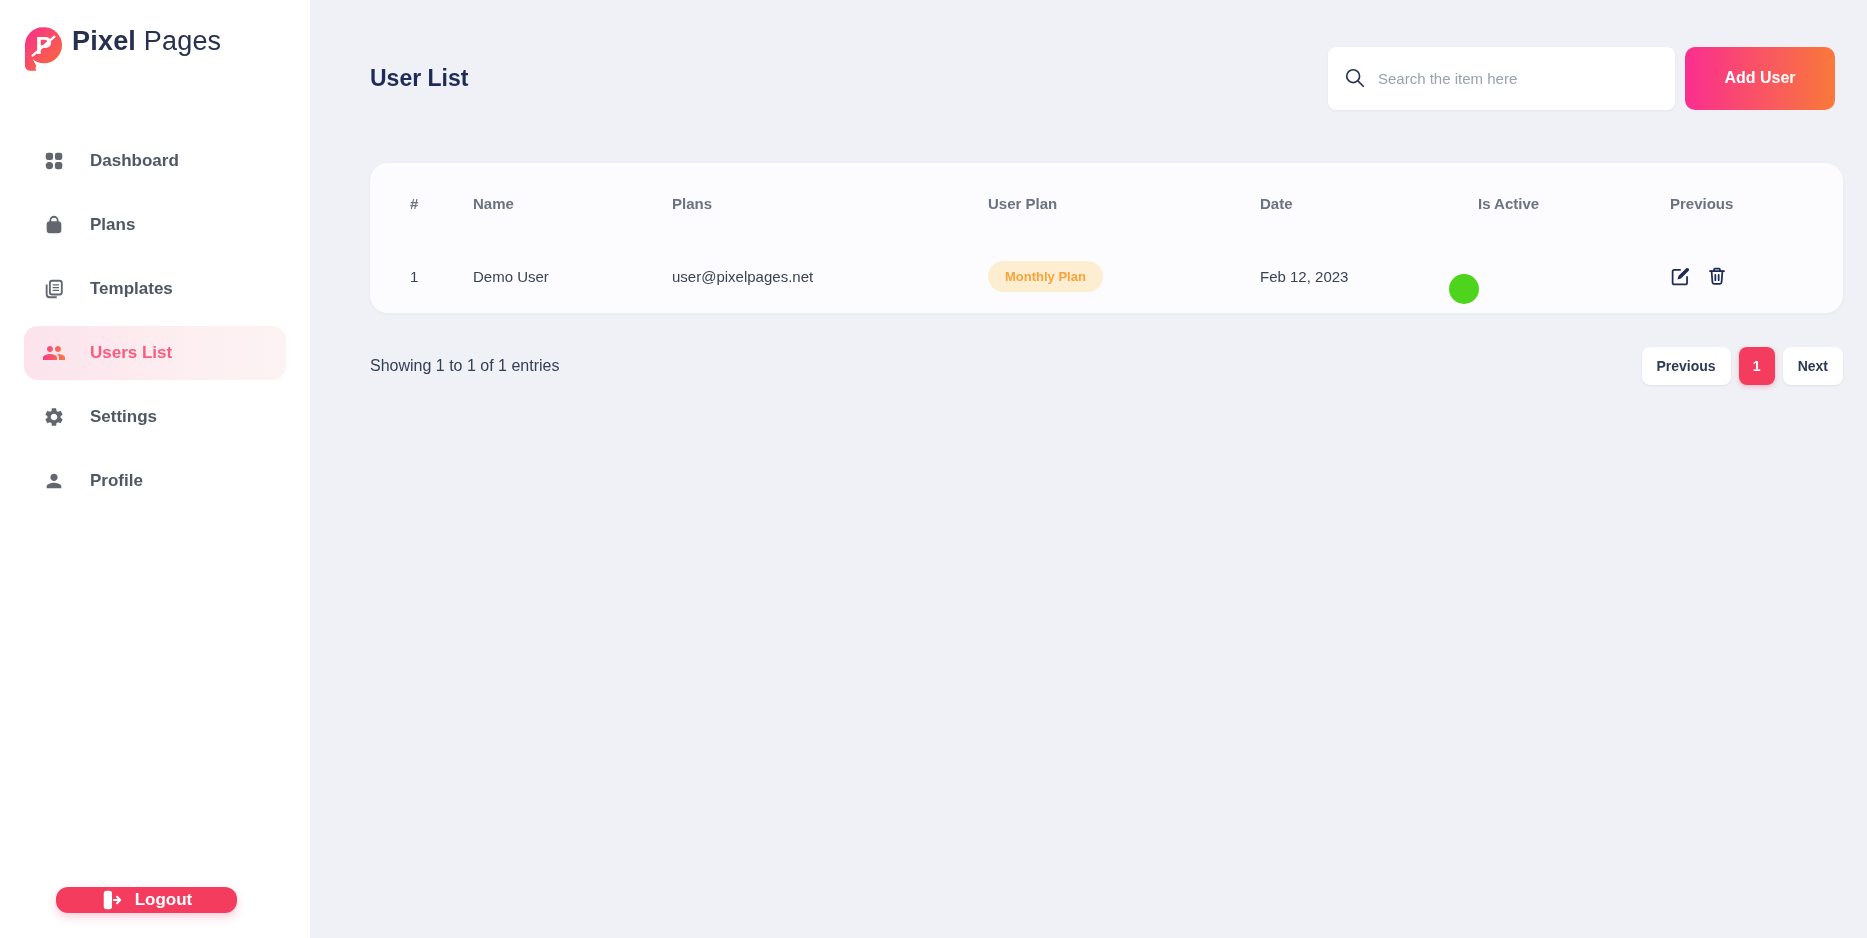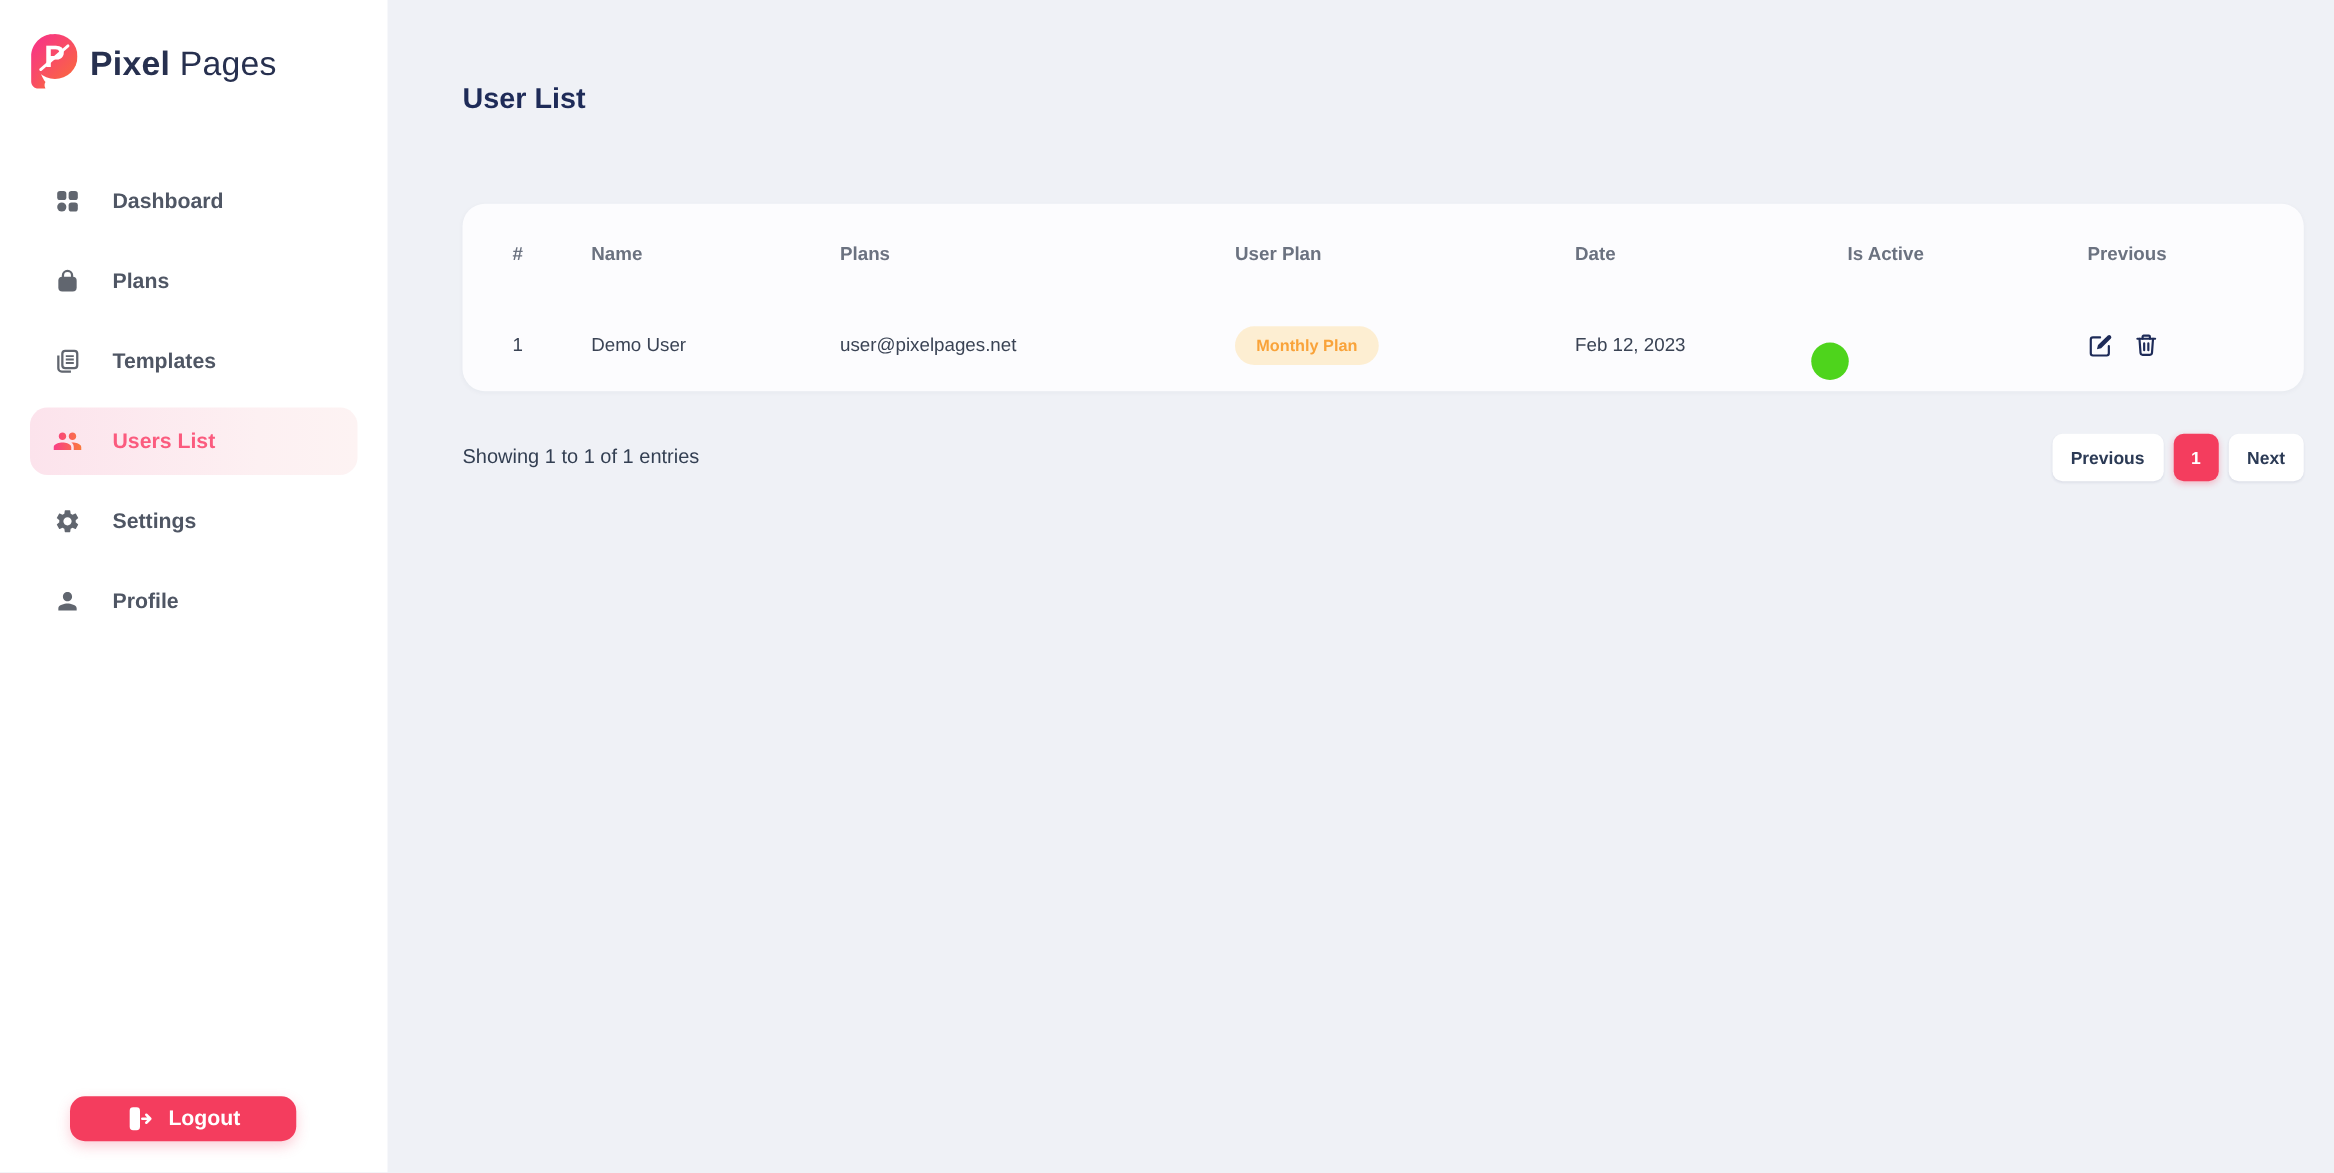--- a/index.html
+++ b/index.html
@@ -2,38 +2,38 @@
 <html><head>
 <meta charset="utf-8">
 <style>
   * { margin:0; padding:0; box-sizing:border-box; }
   html,body { width:1867px; height:938px; overflow:hidden; }
   body { font-family:"Liberation Sans", sans-serif; background:#eff1f6; color:#1e2b58; }
   .app { display:flex; width:100%; height:100%; }
 
   
   .sidebar { width:310px; min-width:310px; height:100%; background:#ffffff; display:flex; flex-direction:column; }
-  .logo { display:flex; align-items:center; gap:10px; padding:26px 0 0 24px; height:76px; }
+  .logo { display:flex; gap:10px; padding:26px 0 0 24px; height:76px; }
   .logo-text { font-size:27px; color:#27304f; letter-spacing:.2px; white-space:nowrap; }
   .logo-text b { font-weight:700; }
   .logo-text span.light { font-weight:400; }
 
   .nav { margin-top:58px; display:flex; flex-direction:column; gap:10px; padding:0 24px; }
   .nav-item { display:flex; align-items:center; gap:24px; height:54px; padding:0 18px; border-radius:14px; cursor:pointer; }
   .nav-item .nico { width:24px; height:24px; display:flex; align-items:center; justify-content:center; }
   .nav-label { font-size:17px; font-weight:600; color:#4f5664; }
   .nav-item.active { background:linear-gradient(90deg,#fce3ec 0%,#fdf0f2 70%,#fdf3f3 100%); }
   .nav-item.active .nav-label { color:#fb5b7e; }
 
   .sidebar-bottom { margin-top:auto; }
   .admin-card { margin:0 22px 18px 8px; height:94px; background:#f5f6fa; border-radius:16px; display:flex; align-items:center; gap:16px; padding:0 14px; }
   .avatar { width:58px; height:58px; border-radius:14px; background:#b3b3b3; display:flex; align-items:center; justify-content:center; overflow:hidden; }
   .admin-name { font-size:18px; font-weight:700; color:#27304f; margin-bottom:4px; }
   .admin-email { font-size:13px; color:#8a8f9c; }
-  .logout-btn { margin:0 0 25px 56px; width:181px; height:36px; border:none; border-radius:12px; background:#f43d5e; color:#ffffff; font-family:inherit; font-size:17px; font-weight:700; display:flex; align-items:center; justify-content:center; gap:12px; cursor:pointer; box-shadow:0 4px 10px rgba(244,61,94,.25); }
+  .logout-btn { margin:0 0 25px 56px; width:181px; height:26px; border:none; border-radius:12px; background:#f43d5e; color:#ffffff; font-family:inherit; font-size:17px; font-weight:700; display:flex; align-items:center; justify-content:center; gap:12px; cursor:pointer; box-shadow:0 4px 10px rgba(244,61,94,.25); }
 
   
   .main { flex:1; display:flex; flex-direction:column; }
   .main-header { margin-top:46px; padding:0 32px 0 60px; display:flex; align-items:center; justify-content:space-between; height:64px; }
   .page-title { font-size:23px; font-weight:700; color:#1e2b58; }
   .header-right { display:flex; align-items:center; gap:10px; }
   .search-box { width:347px; height:63px; background:#ffffff; border-radius:8px; display:flex; align-items:center; gap:12px; padding:0 16px; box-shadow:0 1px 3px rgba(30,43,88,.05); }
   .search-box input { border:none; outline:none; flex:1; font-family:inherit; font-size:15px; color:#3a4354; background:transparent; }
   .search-box input::placeholder { color:#9aa1ad; }
   .add-user-btn { width:150px; height:63px; border:none; border-radius:10px; background:linear-gradient(90deg,#fa2e8f 0%,#f9793a 100%); color:#ffffff; font-family:inherit; font-size:16px; font-weight:700; cursor:pointer; }
@@ -157,20 +157,32 @@
           </svg>
         </span>
         <span>Logout</span>
       </button>
     </div>
   </aside>
 
   <main class="main">
     <div class="main-header">
       <h1 class="page-title">User List</h1>
+      <div class="header-right">
+        <div class="search-box">
+          <span style="display:flex;">
+            <svg width="22" height="22" viewBox="0 0 24 24" fill="none" stroke="#2a3450" stroke-width="1.8" stroke-linecap="round">
+              <circle cx="10" cy="10" r="7"></circle>
+                <line x1="15.2" y1="15.2" x2="21" y2="21"></line>
+            </svg>
+          </span>
+          <input type="text" placeholder="Search the item here" style="">
+        </div>
+        <button class="add-user-btn">Add User</button>
+      </div>
     </div>
 
     <section class="table-card">
       <div class="t-row t-head">
         <span class="th">#</span>
         <span class="th">Name</span>
         <span class="th">Plans</span>
         <span class="th">User Plan</span>
         <span class="th">Date</span>
         <span class="th">Is Active</span>

